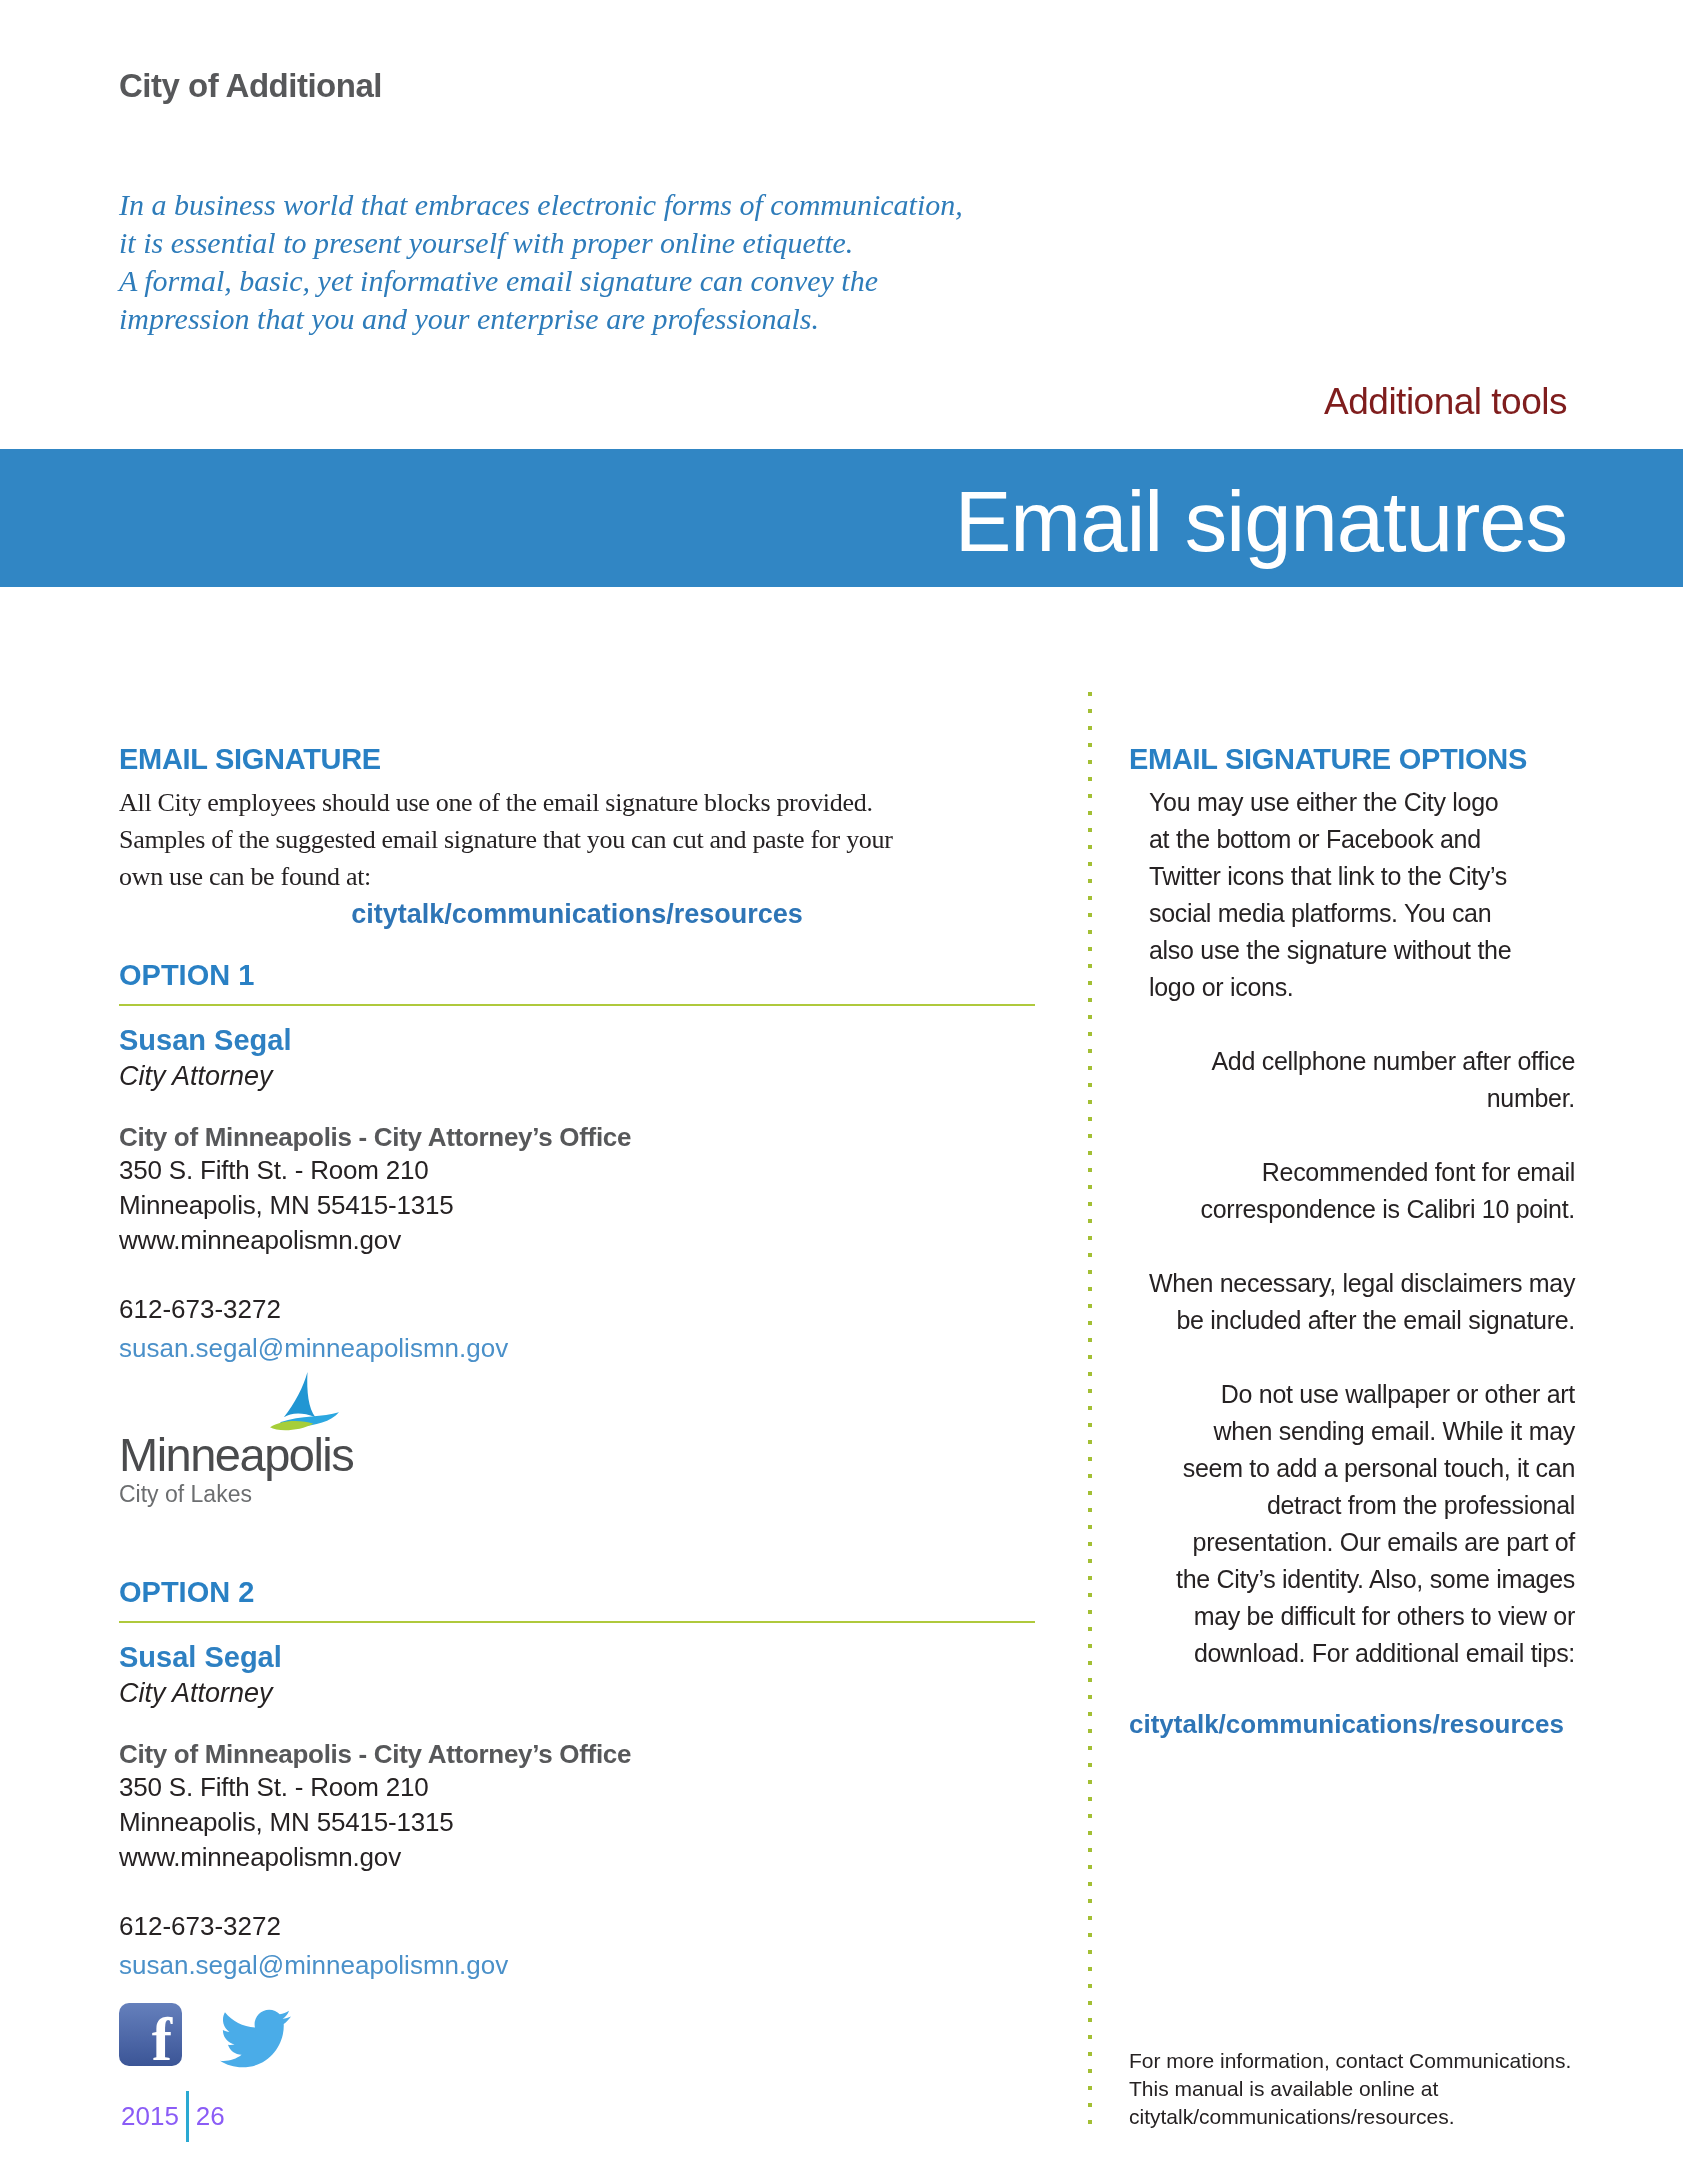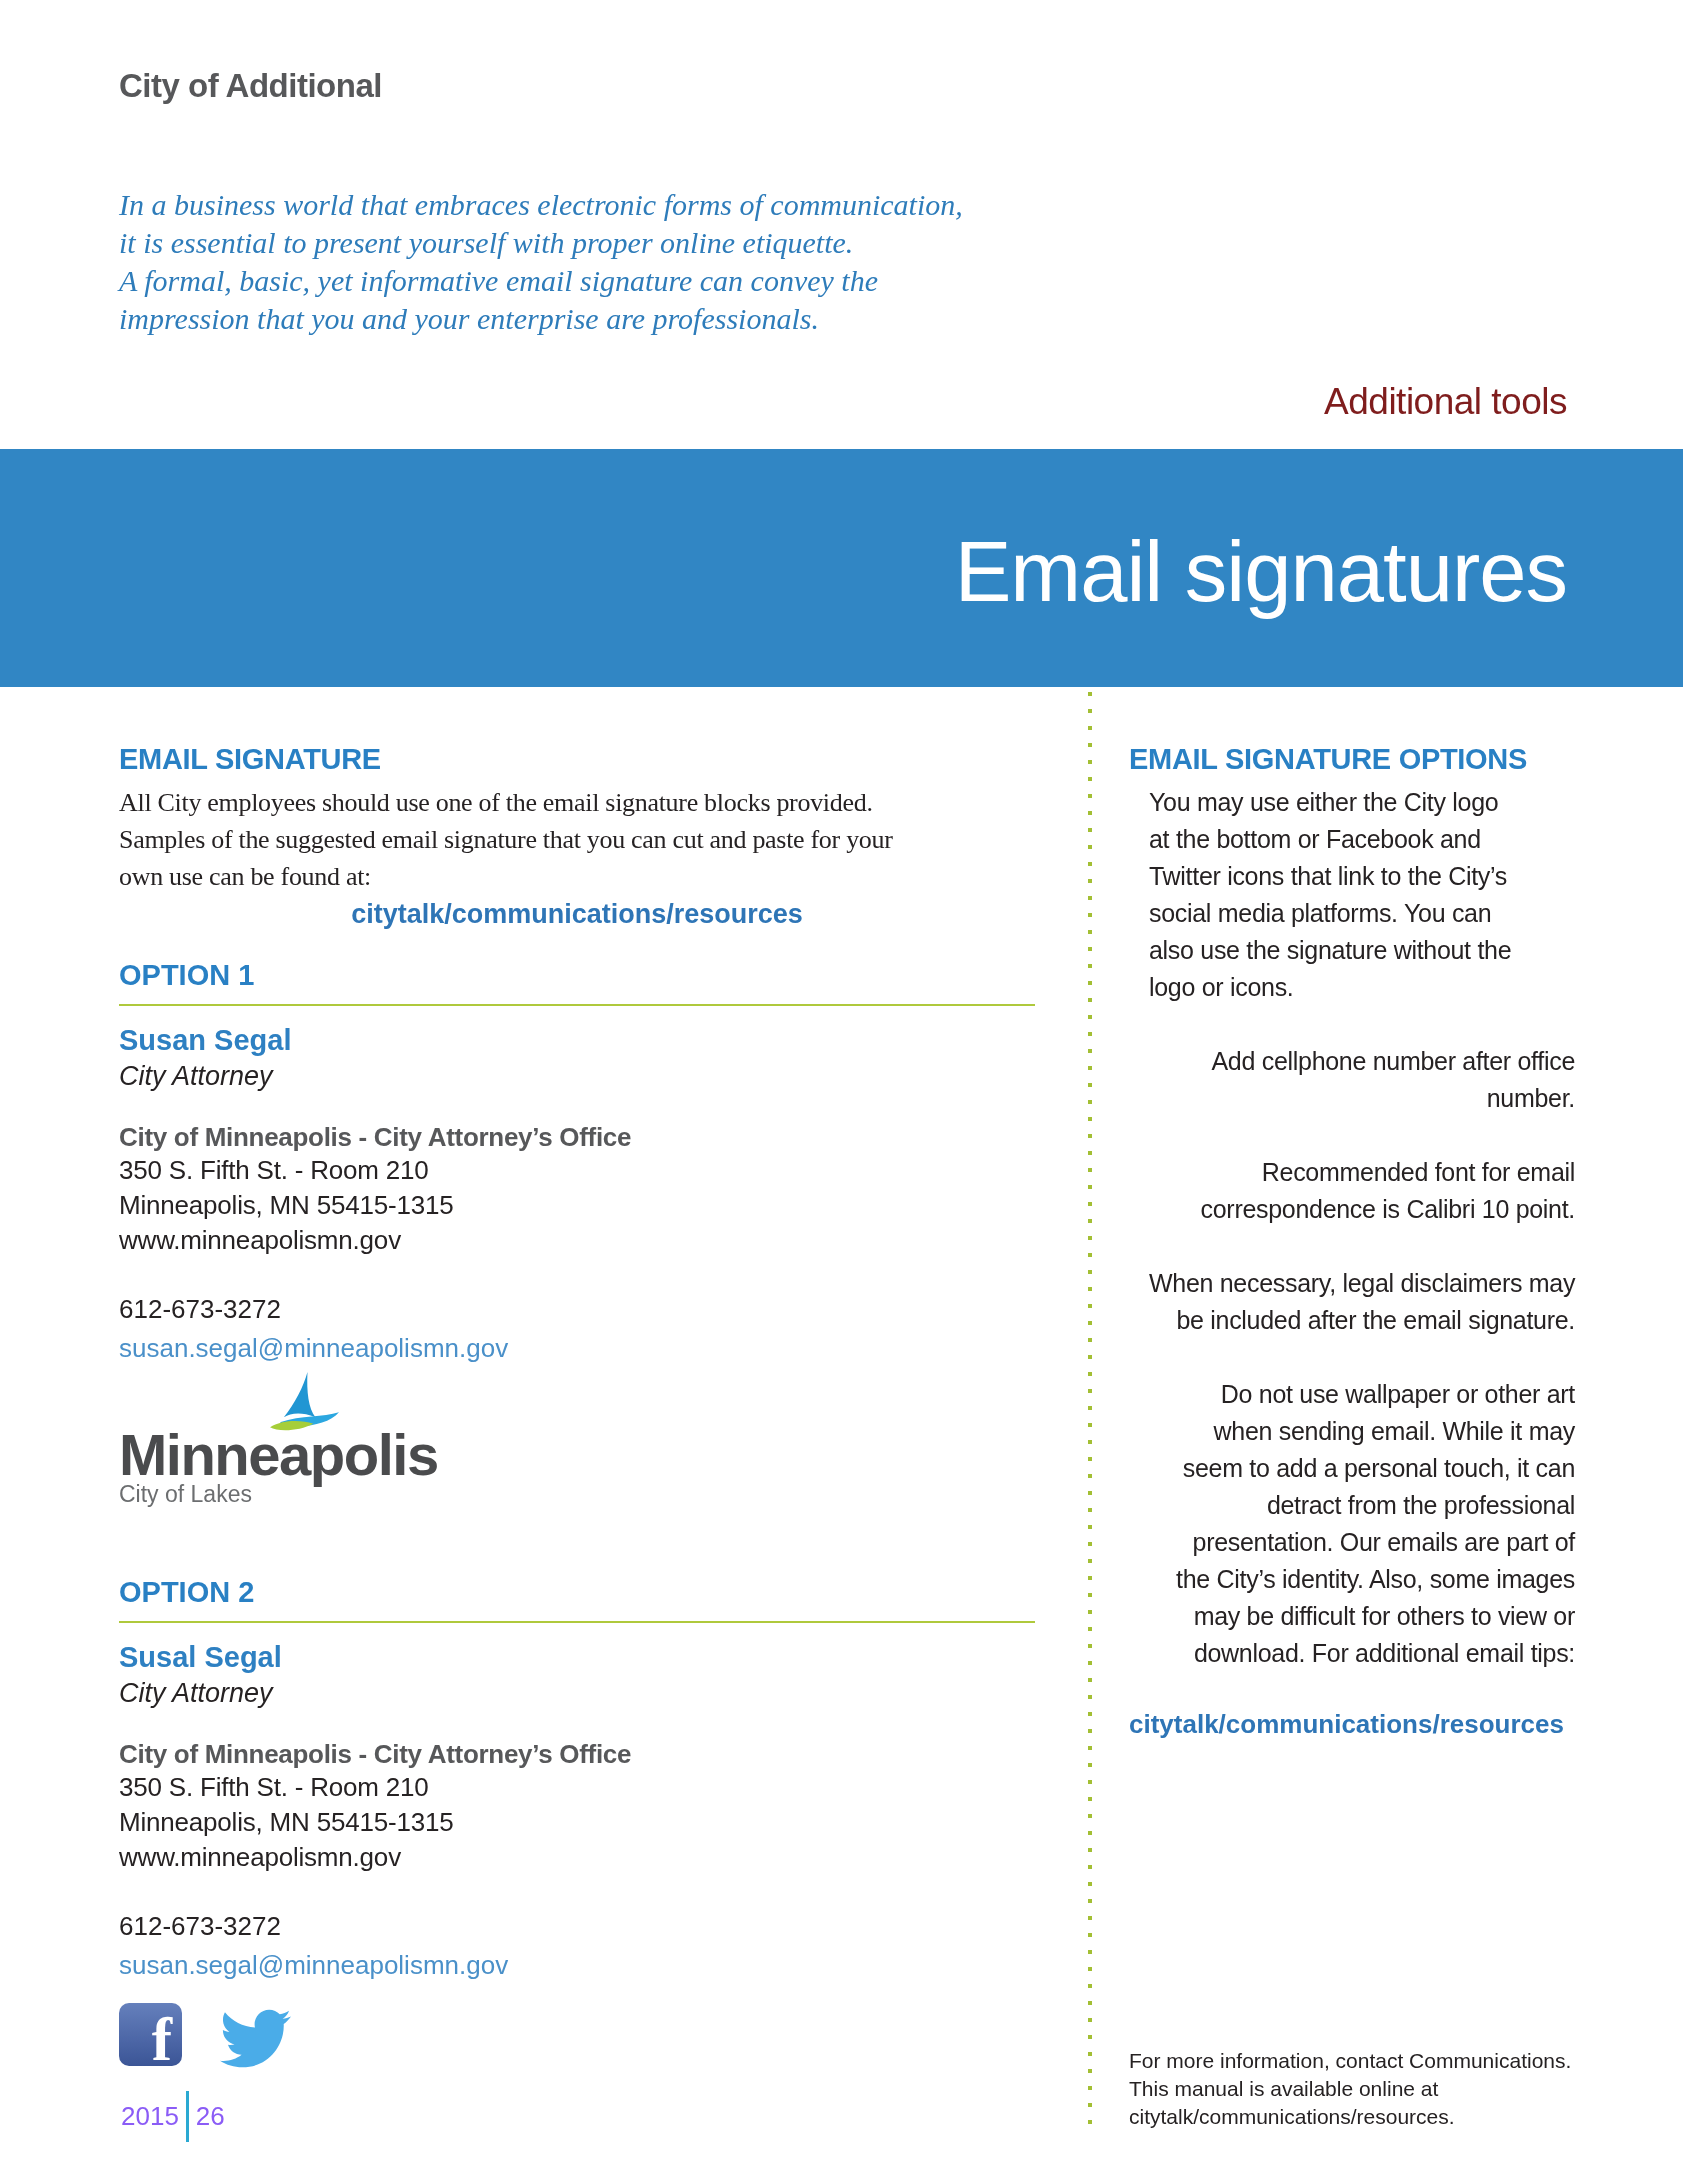--- a/index.html
+++ b/index.html
@@ -17,21 +17,21 @@
   .intro{
     position:absolute; left:119px; top:186px;
     font-family:"Liberation Serif", serif; font-style:italic;
     font-size:30px; line-height:38px; color:#2e7cba;
   }
   .additional-tools{
     position:absolute; right:116px; top:381px;
     font-size:37px; color:#7f1d1d; letter-spacing:-0.5px;
   }
   .banner{
-    position:absolute; left:0; top:449px; width:1683px; height:238px;
+    position:absolute; left:0; top:449px; width:1683px; height:138px;
     background:#3186c4; display:flex; align-items:center; justify-content:flex-end;
   }
   .banner-title{
     color:#ffffff; font-size:85px; font-weight:100; letter-spacing:-1px;
     padding-right:116px; padding-top:8px;
   }
 
   
   .dotted-rule{
     position:absolute; left:1087px; top:691px; width:6px; height:1434px;
@@ -59,21 +59,21 @@
   .sig-name{margin-top:18px; font-size:29px; font-weight:bold; color:#2e80c2;}
   .sig-title{margin-top:4px; font-size:27px; font-style:italic; color:#262223;}
   .sig-org{margin-top:30px; font-size:26px; font-weight:bold; color:#57585a; letter-spacing:-0.3px;}
   .sig-lines{font-size:26px; line-height:35px; letter-spacing:-0.2px;}
   .sig-phone{margin-top:36px; font-size:26px;}
   .sig-email{margin-top:8px; font-size:26px; color:#4a90c9; cursor:pointer;}
 
   
   .mpls-logo{position:relative; margin-top:69px; width:317px;}
   .sail-svg{position:absolute; left:149px; top:-61px;}
-  .mpls-word{font-size:58px; font-weight:bold; color:#4a4b4d; letter-spacing:-1.5px; line-height:44px;}
+  .mpls-word{font-size:47px; font-weight:normal; color:#4a4b4d; letter-spacing:-1.5px; line-height:44px;}
   .mpls-tag{font-size:23px; color:#6c6e70; margin-top:4px;}
 
   
   .social-row{margin-top:22px; display:flex; align-items:flex-start; gap:30px;}
   .fb-icon{
     width:63px; height:63px; border-radius:10px; overflow:hidden; position:relative;
     background:linear-gradient(#6580bc 0%, #4c66a6 60%, #3b5596 100%);
     cursor:pointer;
   }
   .fb-icon span{

